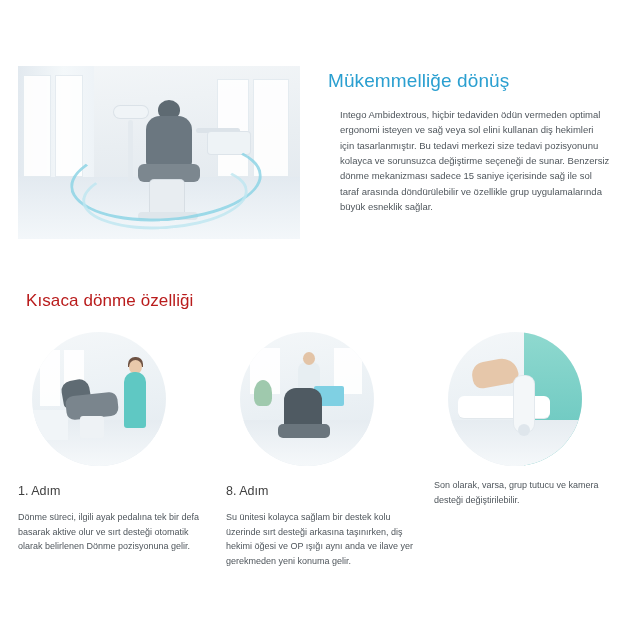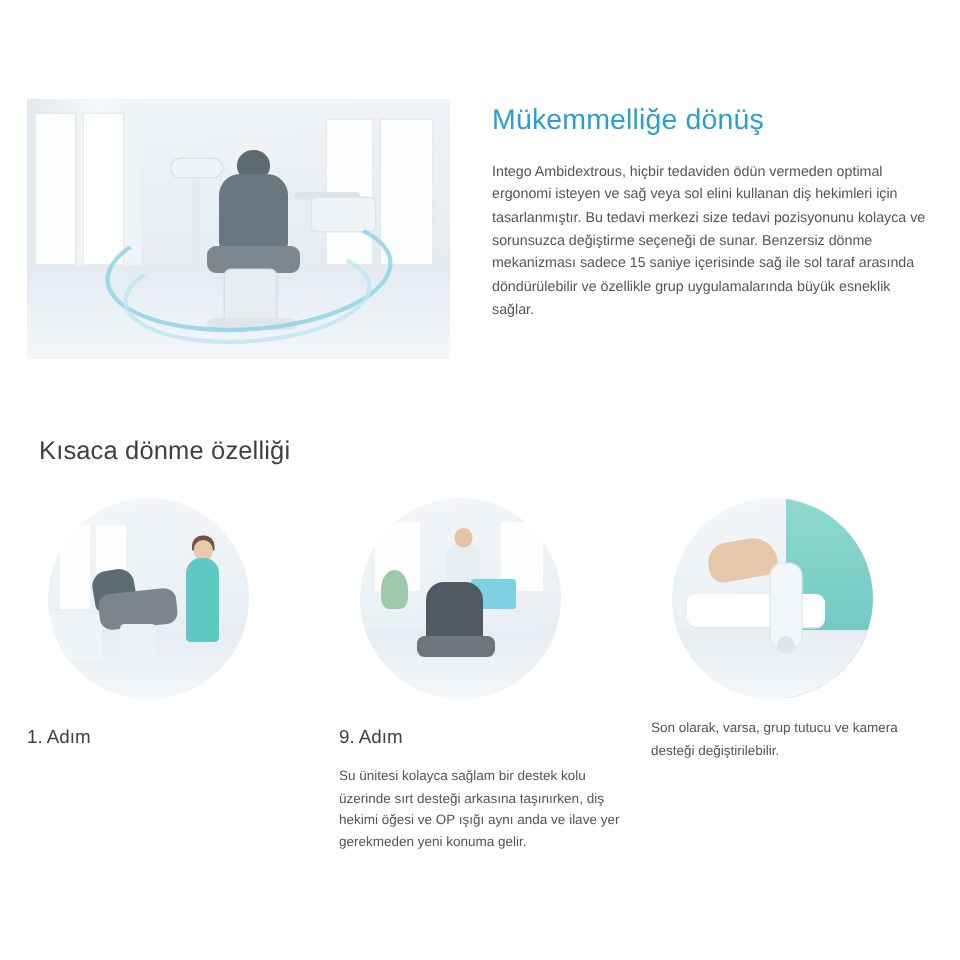--- a/index.html
+++ b/index.html
@@ -161,31 +161,31 @@
     font-size: 19px;
     font-weight: 400;
     letter-spacing: .1px;
     margin: 4px 0 14px 0;
     line-height: 1.2;
   }
   .hero-body {
     font-size: 9.5px;
     line-height: 1.62;
     color: #4f565c;
-    margin: 0;
+    margin: 12px;
   }
 
   
   .section-title {
     position: absolute;
     left: 26px;
     top: 291px;
     font-size: 17px;
     font-weight: 400;
-    color: #404040;
+    color: #b91c1c;
     letter-spacing: .1px;
   }
 
   
   .steps {
     position: absolute;
     left: 18px;
     top: 332px;
     width: 604px;
     display: flex;
@@ -411,35 +411,36 @@
         <div class="c-floor"></div>
         <div class="cabinet"></div>
         <div class="chair-b"></div>
         <div class="chair"></div>
         <div class="base"></div>
         <div class="person-hair"></div>
         <div class="person-head"></div>
         <div class="person"></div>
       </div>
       <div class="step-title">1. Adım</div>
+      <div class="step-body">Dönme süreci, ilgili ayak pedalına tek bir defa basarak aktive olur ve sırt desteği otomatik olarak belirlenen Dönme pozisyonuna gelir.</div>
     </div>
 
     <div class="step">
       <div class="circle s2">
         <div class="c-win a"></div>
         <div class="c-win b"></div>
         <div class="c-floor"></div>
         <div class="plant"></div>
         <div class="person2"></div>
         <div class="person2-head"></div>
         <div class="monitor"></div>
         <div class="chair-u"></div>
         <div class="chair-seatu"></div>
       </div>
-      <div class="step-title">9. Adım</div>
+      <div class="step-title">8. Adım</div>
       <div class="step-body">Su ünitesi kolayca sağlam bir destek kolu üzerinde sırt desteği arkasına taşınırken, diş hekimi öğesi ve OP ışığı aynı anda ve ilave yer gerekmeden yeni konuma gelir.</div>
     </div>
 
     <div class="step">
       <div class="circle s3">
         <div class="bg-green"></div>
         <div class="c-floor"></div>
         <div class="hand"></div>
         <div class="tray"></div>
         <div class="arm"></div>

